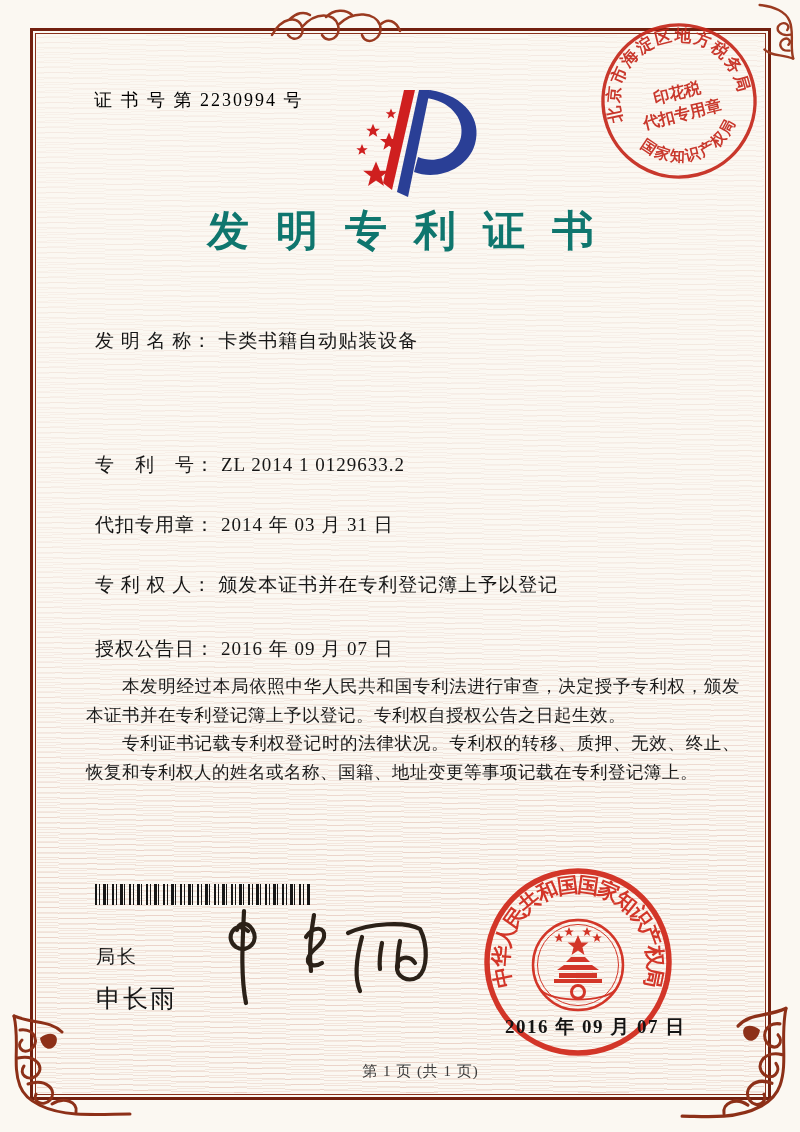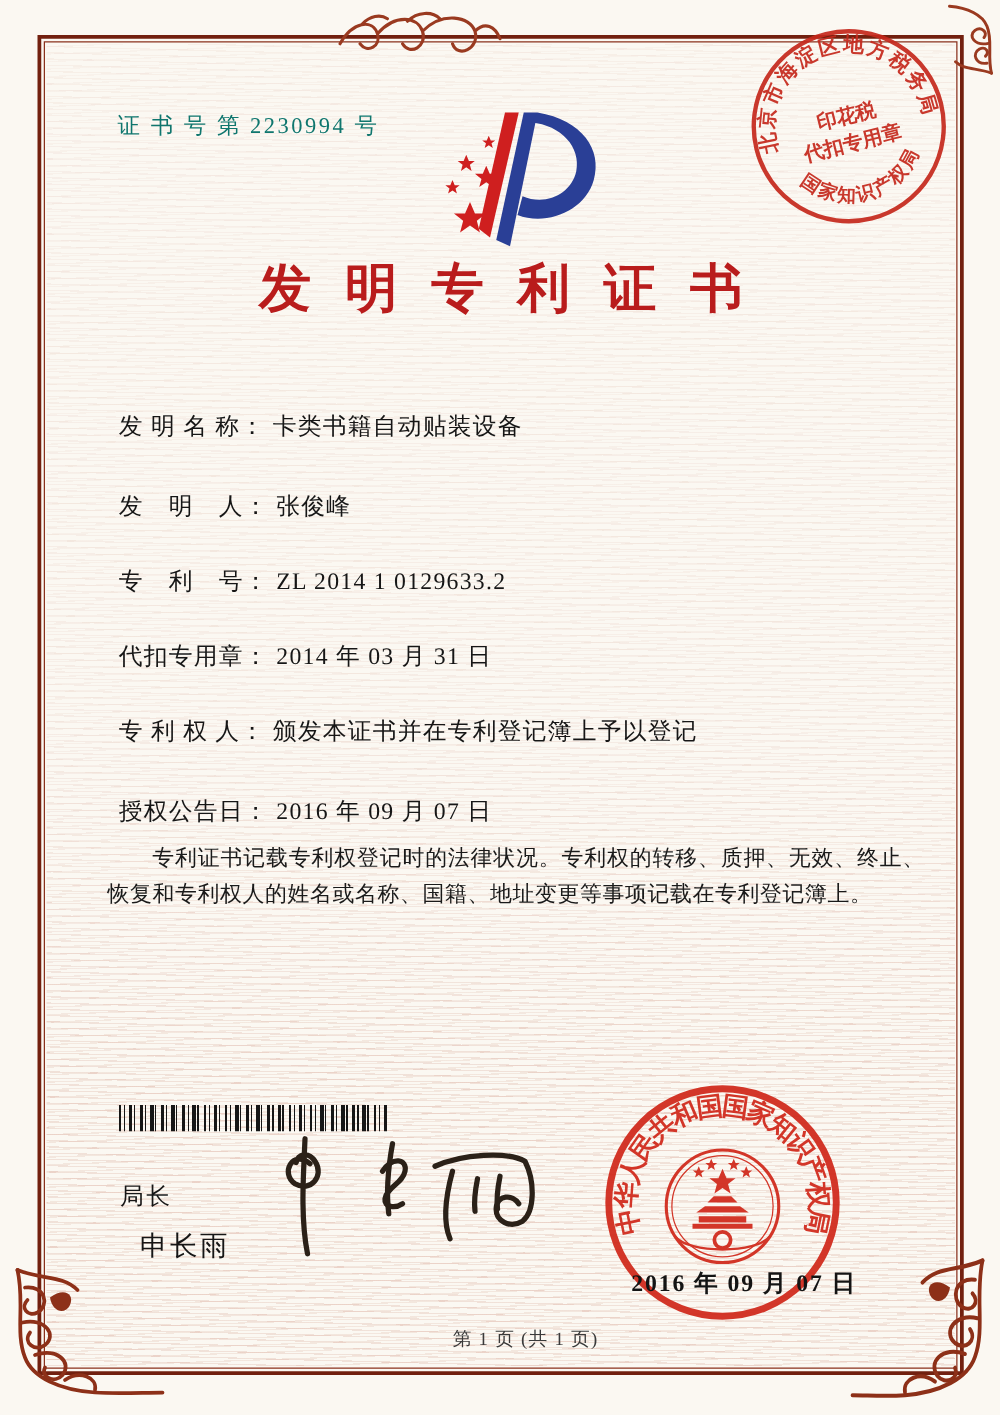--- a/index.html
+++ b/index.html
@@ -6,36 +6,36 @@
   .page{position:relative;width:800px;height:1132px;background:#fbf8f2;overflow:hidden;
         font-family:"Liberation Serif","DejaVu Serif",serif;color:#161616;}
   .frame-outer{position:absolute;left:30px;top:28px;width:735px;height:1066px;border:3px solid #72200f;}
   .frame-inner{position:absolute;inset:2px;border:1px solid #8a311c;}
   .waves{position:absolute;left:37px;top:35px;width:727px;height:1058px;pointer-events:none;
     background-image:
       repeating-linear-gradient(1.5deg, rgba(198,126,106,0.20) 0px, rgba(198,126,106,0.20) 1px, transparent 1px, transparent 5px),
       repeating-linear-gradient(-2deg, rgba(198,126,106,0.15) 0px, rgba(198,126,106,0.15) 1px, transparent 1px, transparent 6px);
     -webkit-mask-image:linear-gradient(180deg, rgba(0,0,0,.35) 0%, rgba(0,0,0,.45) 50%, rgba(0,0,0,.95) 78%, rgba(0,0,0,.95) 100%);
     mask-image:linear-gradient(180deg, rgba(0,0,0,.35) 0%, rgba(0,0,0,.45) 50%, rgba(0,0,0,.95) 78%, rgba(0,0,0,.95) 100%);}
-  .cert-no{position:absolute;left:94px;top:88px;font-size:18px;letter-spacing:2px;color:#0f766e;}
+  .cert-no{position:absolute;left:94px;top:88px;font-size:18px;letter-spacing:2px;color:#000000;}
   .logo{position:absolute;left:318px;top:84px;width:165px;height:128px;}
   .tax-stamp{position:absolute;left:599px;top:21px;width:160px;height:160px;transform:rotate(-14deg);opacity:.92;}
   .title{position:absolute;left:30px;width:741px;top:203px;text-align:center;font-size:42px;font-weight:bold;
-         letter-spacing:27px;text-indent:27px;color:#b91c1c;}
+         letter-spacing:27px;text-indent:27px;color:#0f766e;}
   .field-row{position:absolute;left:95px;font-size:19px;white-space:nowrap;}
   .field-label{letter-spacing:1px;}
   .field-value{margin-left:6px;letter-spacing:1px;}
   .body-text{position:absolute;left:86px;top:672px;width:654px;font-size:17.5px;line-height:28.6px;
              text-align:justify;color:#1a1a1a;}
   .body-text p{margin:0;text-indent:2.05em;letter-spacing:0.5px;}
   .barcode{position:absolute;left:95px;top:884px;width:216px;height:21px;background:
     repeating-linear-gradient(90deg,#161616 0 2px,transparent 2px 4px,#161616 4px 5px,transparent 5px 8px,
       #161616 8px 11px,transparent 11px 12px,#161616 12px 13px,transparent 13px 17px);}
   .director-title{position:absolute;left:96px;top:944px;font-size:19px;letter-spacing:2px;}
-  .director-name{position:absolute;left:96px;top:982px;font-size:22px;letter-spacing:2px;margin-left:16px;}
+  .director-name{position:absolute;left:96px;top:982px;font-size:25px;letter-spacing:2px;}
   .signature{position:absolute;left:210px;top:903px;width:220px;height:108px;}
   .main-seal{position:absolute;left:478px;top:862px;width:200px;height:200px;opacity:.93;}
   .seal-date{position:absolute;left:505px;top:1014px;font-size:19px;font-weight:600;color:#141414;letter-spacing:1.5px;}
   .footer{position:absolute;left:30px;width:741px;top:1062px;text-align:center;font-size:15px;color:#3a3a3a;letter-spacing:1px;margin-left:20px;}
   .orn{position:absolute;pointer-events:none;}
   .orn-top{left:268px;top:5px;width:134px;height:46px;}
   .orn-topright{left:726px;top:0px;width:72px;height:62px;}
   .orn-bl{left:6px;top:1012px;width:126px;height:110px;}
   .orn-br{left:680px;top:996px;width:114px;height:126px;}
   svg text{font-family:"Liberation Serif","DejaVu Serif",serif;}
@@ -78,37 +78,35 @@
     </text>
     <text x="80" y="77" text-anchor="middle" font-size="16" font-weight="bold" fill="#c5281c">印花税</text>
     <text x="80" y="99" text-anchor="middle" font-size="16" font-weight="bold" fill="#c5281c">代扣专用章</text>
   </svg>
 
   <div class="title">发明专利证书</div>
 
   <div class="field-row" style="top:328px">
     <span class="field-label">发 明 名 称：</span><span class="field-value">卡类书籍自动贴装设备</span>
   </div>
-  <div class="field-row" style="top:392px">
-    <span class="field-label">发　明　人：</span><span class="field-value">张俊峰</span>
-  </div>
   <div class="field-row" style="top:452px">
     <span class="field-label">专　利　号：</span><span class="field-value">ZL 2014 1 0129633.2</span>
   </div>
   <div class="field-row" style="top:512px">
     <span class="field-label">代扣专用章：</span><span class="field-value">2014 年 03 月 31 日</span>
   </div>
   <div class="field-row" style="top:572px">
     <span class="field-label">专 利 权 人：</span><span class="field-value">颁发本证书并在专利登记簿上予以登记</span>
   </div>
   <div class="field-row" style="top:636px">
     <span class="field-label">授权公告日：</span><span class="field-value">2016 年 09 月 07 日</span>
   </div>
 
   <div class="body-text">
+    <p>本发明经过本局依照中华人民共和国专利法进行审查，决定授予专利权，颁发本证书并在专利登记簿上予以登记。专利权自授权公告之日起生效。</p>
     <p>专利证书记载专利权登记时的法律状况。专利权的转移、质押、无效、终止、恢复和专利权人的姓名或名称、国籍、地址变更等事项记载在专利登记簿上。</p>
   </div>
 
   <div class="barcode"></div>
 
   <div class="director-title">局长</div>
   <div class="director-name">申长雨</div>
 
   <svg class="signature" viewBox="0 0 220 108">
     <g fill="none" stroke="#2b2118" stroke-width="4.2" stroke-linecap="round" stroke-linejoin="round">

